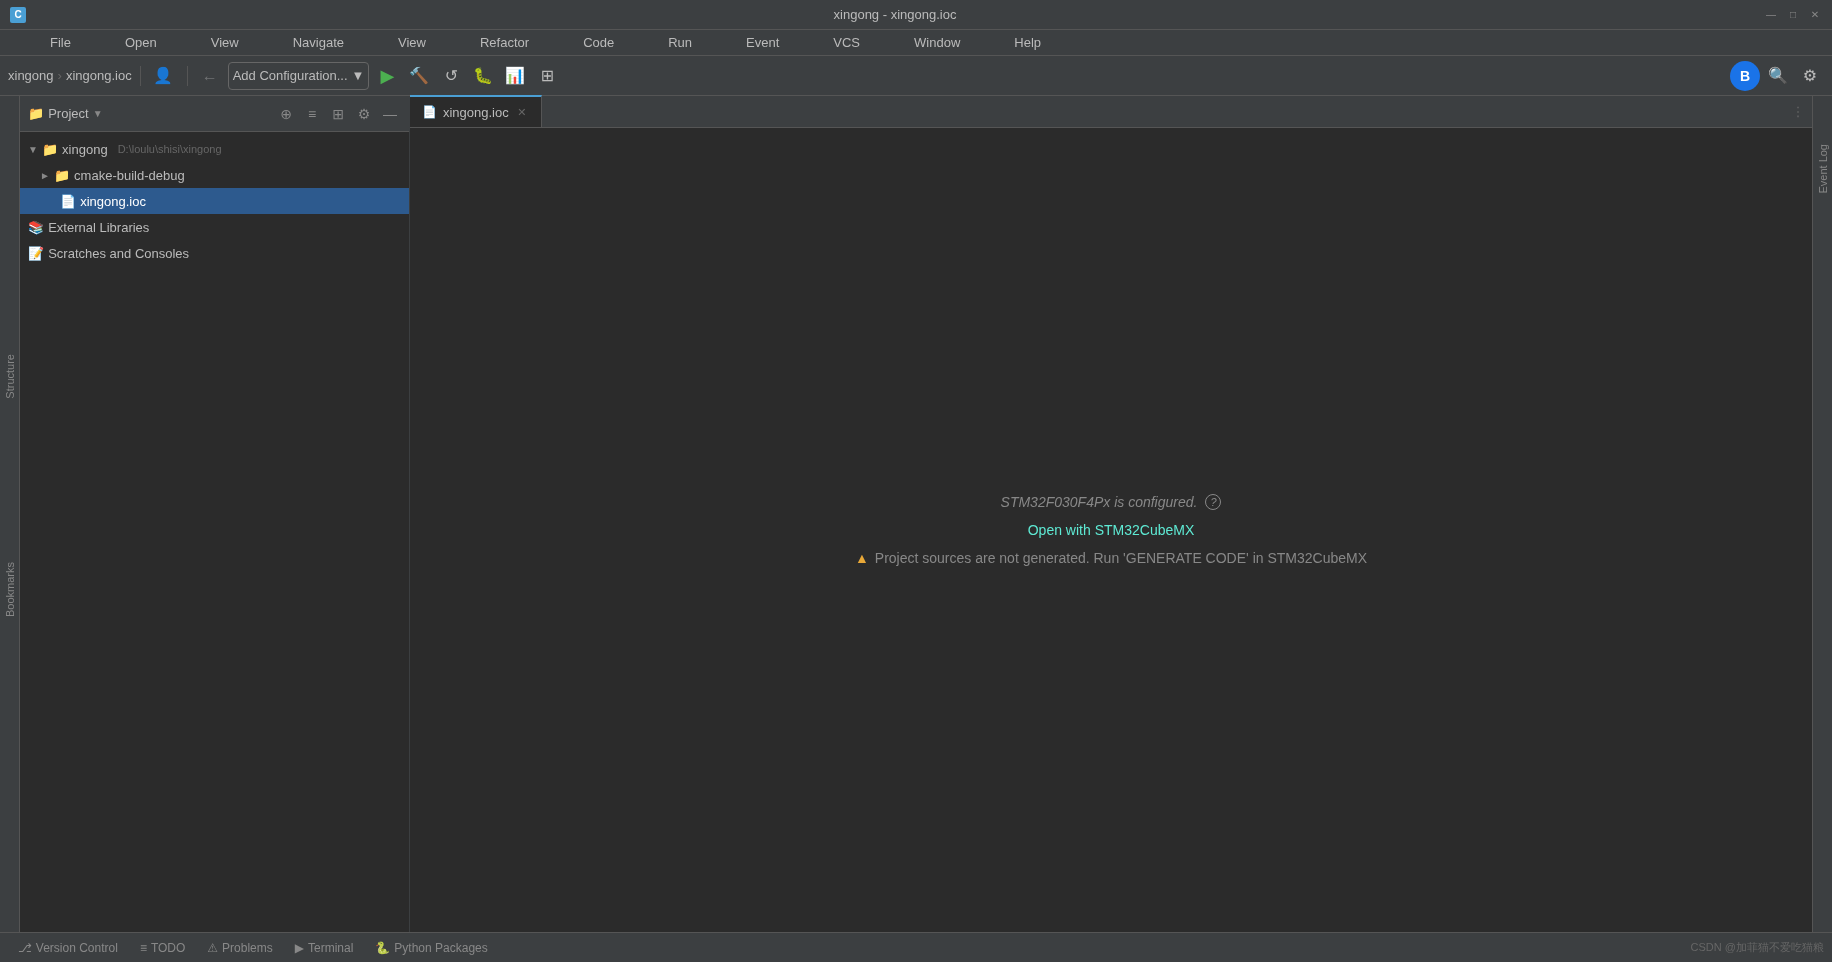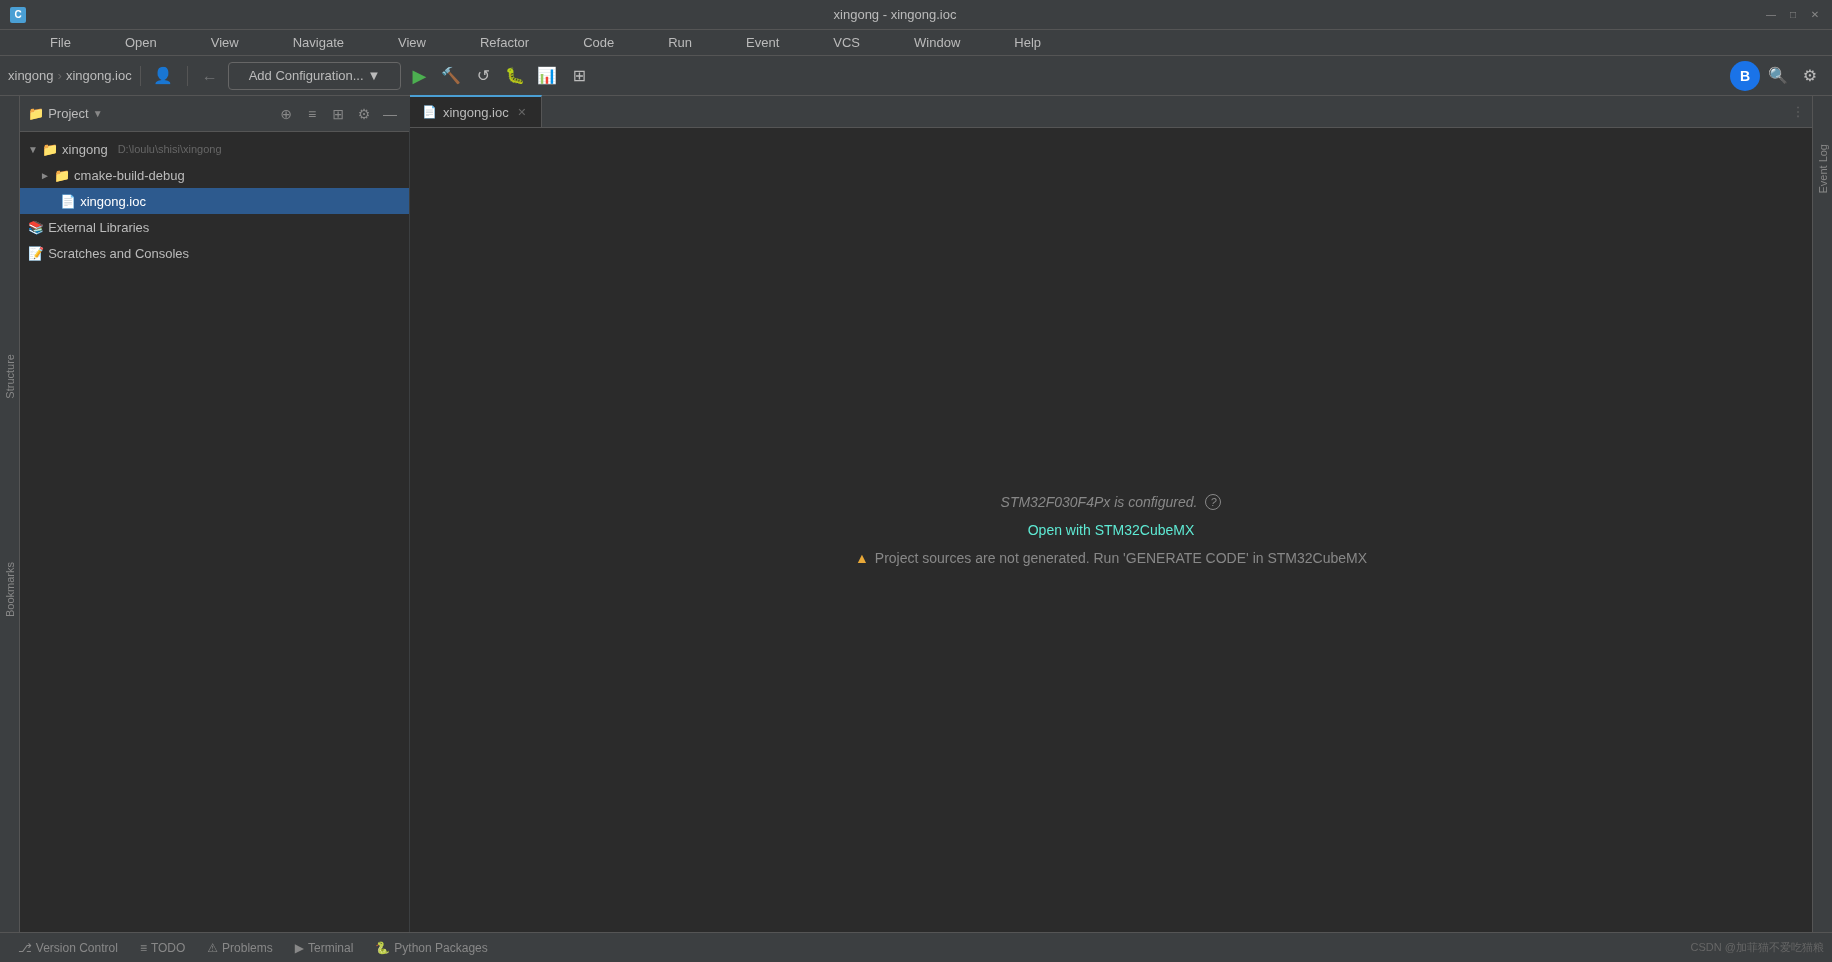--- a/index.html
+++ b/index.html
@@ -98,21 +98,21 @@
       color: #bbb;
       font-size: 16px;
       background: transparent;
       border: none;
     }
     .toolbar-btn.disabled { opacity: 0.4; cursor: default; }
     #add-config-btn {
       background: #3c3f41;
       border: 1px solid #666;
       border-radius: 4px;
-      padding: 4px 20px;
+      padding: 4px 4px;
       color: #bbb;
       font-size: 13px;
       cursor: pointer;
       display: flex;
       align-items: center;
       gap: 4px;
       height: 28px;
     }
     .toolbar-right {
       margin-left: auto;

